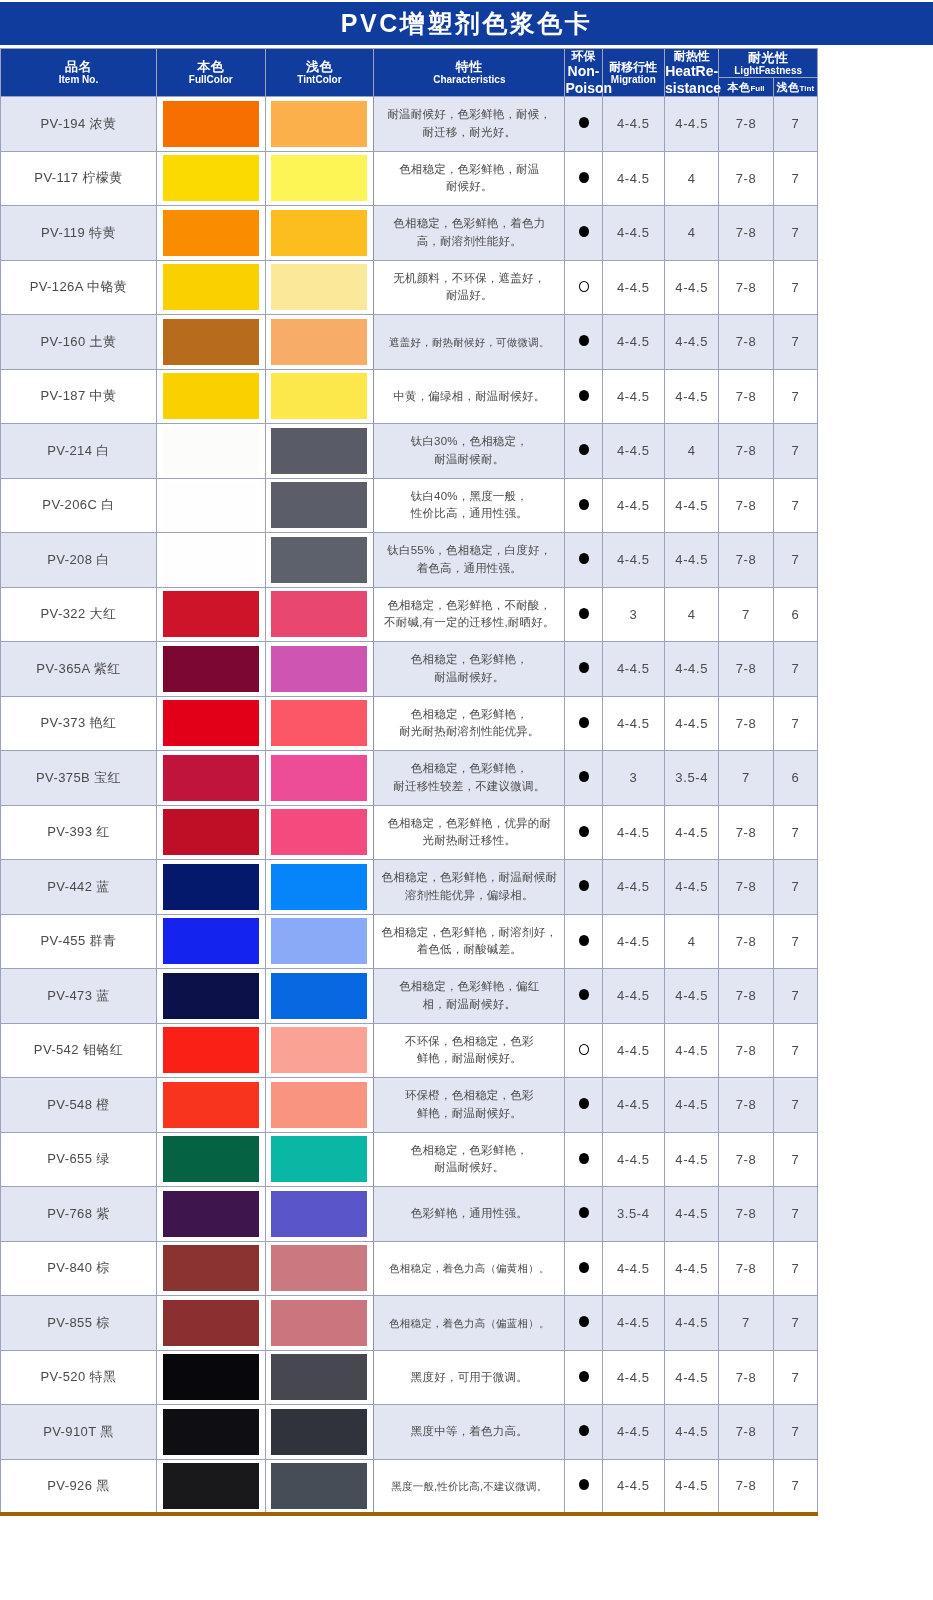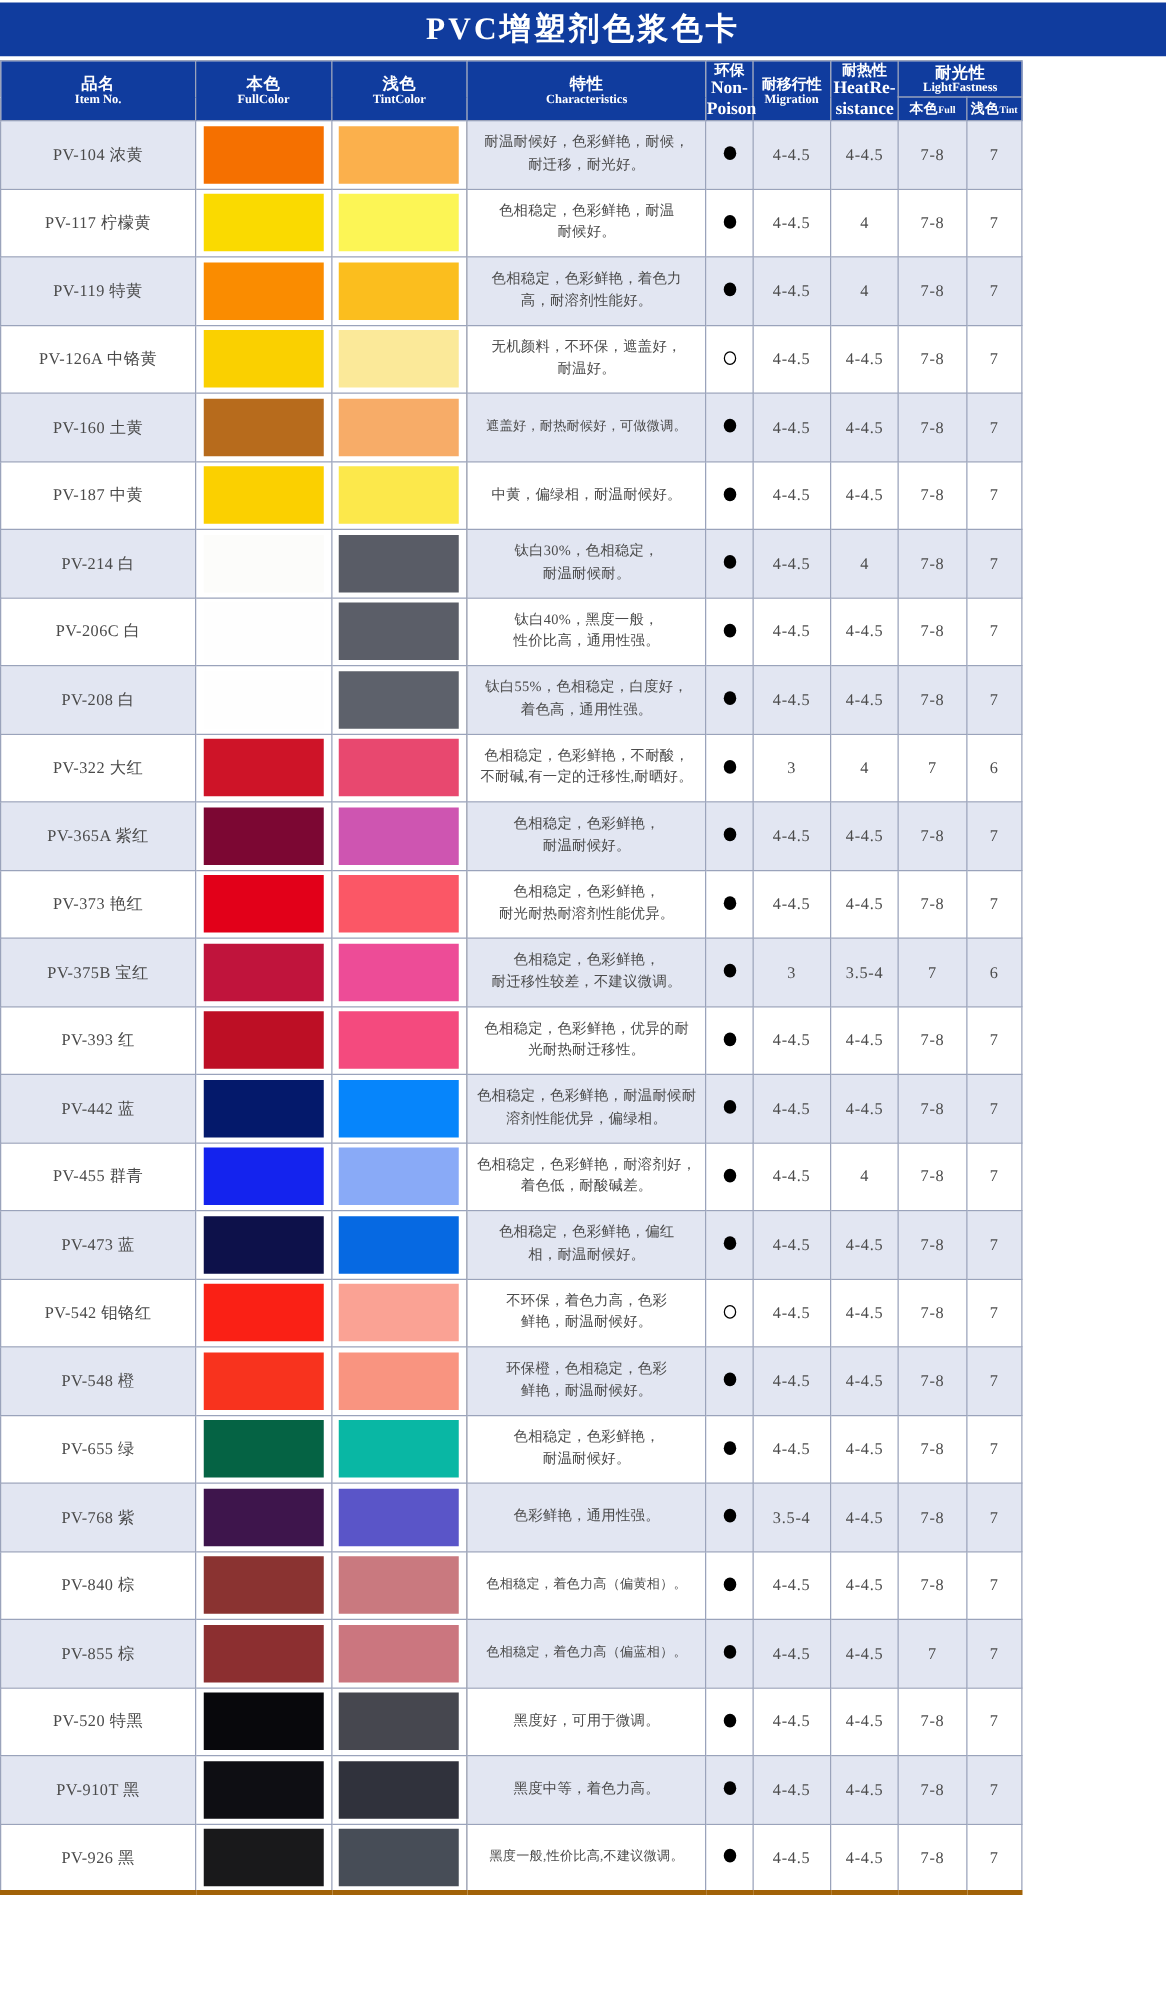--- a/index.html
+++ b/index.html
@@ -4,21 +4,21 @@
 <style>
   html,body{margin:0;padding:0;}
   body{
     width:933px;
     height:1600px;
     background:#ffffff;
     font-family:"Liberation Sans","DejaVu Sans",sans-serif;
     -webkit-font-smoothing:antialiased;
     overflow:hidden;
   }
-  .page{position:relative;width:744px;height:1600px;box-sizing:border-box;font-family:Liberation Serif, serif;}
+  .page{position:relative;width:744px;height:1600px;box-sizing:border-box;}
 
   
   .titlebar{
     position:absolute;left:0;top:2px;width:933px;height:43px;
     background:#103C9E;
     display:flex;align-items:center;justify-content:center;
   }
   .titlebar .title{
     color:#ffffff;
     font-size:25px;
@@ -166,21 +166,21 @@
         <th class="sub">
           <span class="cn">本色</span><span class="en">Full</span>
         </th>
         <th class="sub">
           <span class="cn">浅色</span><span class="en">Tint</span>
         </th>
       </tr>
     </thead>
     <tbody id="tbody">
         <tr class="alt">
-          <td class="name">PV-104 浓黄</td>
+          <td class="name">PV-194 浓黄</td>
           <td class="swatchcell">
             <span class="swatch" style="background:#F57000;"></span>
           </td>
           <td class="swatchcell tint">
             <span class="swatch" style="background:#FBB04C;"></span>
           </td>
           <td class="charac">
             <span class="ln">耐温耐候好，色彩鲜艳，耐候，</span>
             <span class="ln">耐迁移，耐光好。</span>
           </td>
@@ -478,21 +478,21 @@
         </tr>
         <tr class="norm">
           <td class="name">PV-542 钼铬红</td>
           <td class="swatchcell">
             <span class="swatch" style="background:#FA2015;"></span>
           </td>
           <td class="swatchcell tint">
             <span class="swatch" style="background:#FAA294;"></span>
           </td>
           <td class="charac">
-            <span class="ln">不环保，着色力高，色彩</span>
+            <span class="ln">不环保，色相稳定，色彩</span>
             <span class="ln">鲜艳，耐温耐候好。</span>
           </td>
           <td class="nonpoison"><span class="dot hollow"></span></td>
           <td class="rate">4-4.5</td>
           <td class="rate">4-4.5</td>
           <td class="rate">7-8</td>
           <td class="rate">7</td>
         </tr>
         <tr class="alt">
           <td class="name">PV-548 橙</td>

